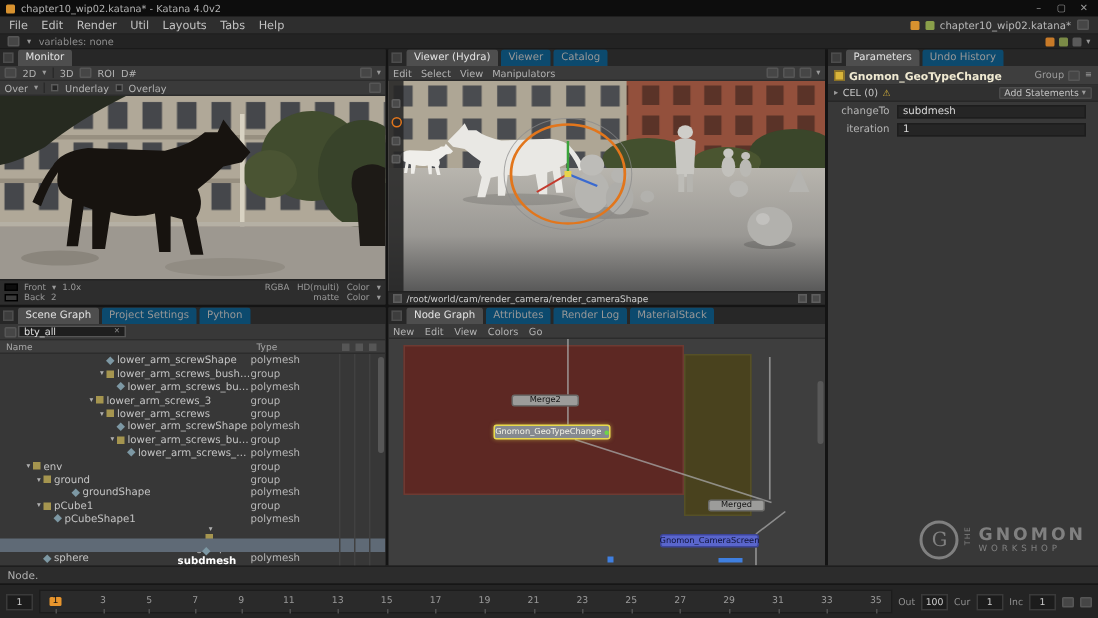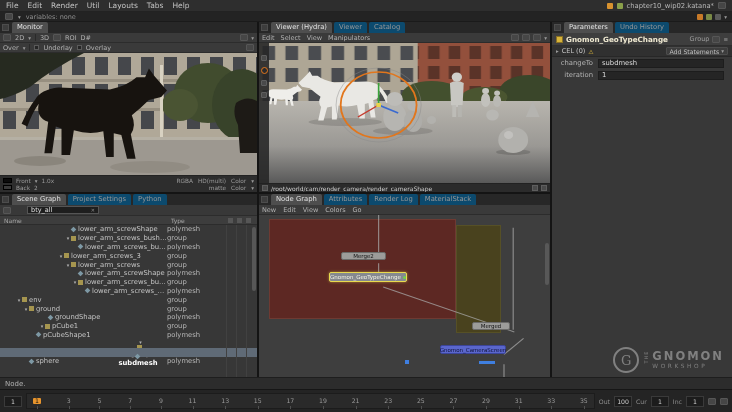--- a/index.html
+++ b/index.html
@@ -44,21 +44,21 @@
 .mf-right{margin-left:auto;display:flex;gap:5px;align-items:center}
 
 .viewport{flex:1;position:relative;background:#555;min-height:0}
 .vstrip{position:absolute;left:0;top:0;bottom:0;width:10px;background:rgba(38,38,38,.88);display:flex;flex-direction:column;align-items:center;gap:6px;padding-top:12px;z-index:2}
 .vtool{width:6px;height:6px;background:#4a4a4a;border:1px solid #5e5e5e;border-radius:1px}
 .vtool.on{background:none;border:1.5px solid #e2761c;border-radius:50%;width:7px;height:7px}
 .campath{height:9px;flex:0 0 9px;background:#2b2b2b;border-top:1px solid #222;display:flex;align-items:center;gap:3px;padding:0 3px;font-size:6px;color:#cfcfcf;white-space:nowrap}
 .cp-icon{width:6px;height:6px;background:#4a4a4a;border:1px solid #5e5e5e;flex:0 0 auto}
 .cp-right{margin-left:auto;display:flex;gap:3px}
 
-.sg-search{height:11px;flex:0 0 11px;background:#383838;display:flex;align-items:center;gap:16px;padding:0 3px;border-bottom:1px solid #2c2c2c}
+.sg-search{height:11px;flex:0 0 11px;background:#383838;display:flex;align-items:center;gap:1px;padding:0 3px;border-bottom:1px solid #2c2c2c}
 .sg-box{width:72px;height:8px;background:#1e1e1e;border:1px solid #555;font-size:6.5px;color:#e0e0e0;display:flex;align-items:center;padding:0 3px;gap:3px}
 .sg-box .x{margin-left:auto;color:#888;font-size:5px}
 .sg-header{height:9px;flex:0 0 9px;background:#3d3d3d;border-bottom:1px solid #2c2c2c;position:relative;font-size:6px;color:#a8a8a8}
 .sg-header .hname{position:absolute;left:4px;top:1px}
 .sg-header .htype{position:absolute;left:171px;top:1px}
 .hicn{width:5px;height:5px;background:#565656;position:absolute;top:2px}
 .sg-tree{flex:1;background:#373737;position:relative;font-size:6.8px;overflow:hidden;min-height:0}
 .sg-lines{position:absolute;top:0;bottom:0;width:1px;background:#414141;z-index:1}
 .sg-scroll{position:absolute;right:1px;top:2px;width:4px;height:64px;background:#575757;border-radius:2px;z-index:2}
 .sg-row{height:8.8px;display:flex;align-items:center;position:relative;color:#c4c4c4;white-space:nowrap;padding-right:4px}
@@ -109,20 +109,27 @@
 .tick{position:relative;min-width:6px;text-align:center;line-height:1;color:#9a9a9a}
 .tick::after{content:"";position:absolute;left:50%;bottom:-5px;width:1px;height:3px;background:#505050}
 .tick.current{background:#e8952d;color:#131313;border-radius:1px;padding:0 2px}
 .tl-label{color:#8e8e8e}
 </style>
 </head>
 <body>
 
 <div class="app">
 
+  <div class="titlebar">
+    <span class="appicon"></span>
+    <span class="tb-title">chapter10_wip02.katana* - Katana 4.0v2</span>
+    <span class="winbtn">–</span>
+    <span class="winbtn">▢</span>
+    <span class="winbtn">✕</span>
+  </div>
 
   <div class="menubar">
     <div class="menu-items">
 
     <span class="menu-item"><span>File</span></span>
         <span class="menu-item"><span>Edit</span></span>
         <span class="menu-item"><span>Render</span></span>
         <span class="menu-item"><span>Util</span></span>
         <span class="menu-item"><span>Layouts</span></span>
         <span class="menu-item"><span>Tabs</span></span>
@@ -332,21 +339,21 @@
               <span class="sg-type">group</span>
             </div>
 
             <div class="sg-row icon-mesh" style="padding-left: 42px;">
               <span class="expander"></span>
               <span class="type-icon"></span>
               <span class="sg-name">groundShape</span>
               <span class="sg-type">polymesh</span>
             </div>
 
-            <div class="sg-row icon-group" style="padding-left: 39px;">
+            <div class="sg-row icon-group" style="padding-left: 23px;">
               <span class="expander"></span>
               <span class="type-icon"></span>
               <span class="sg-name">pCube1</span>
               <span class="sg-type">group</span>
             </div>
 
             <div class="sg-row icon-mesh" style="padding-left: 30px;">
               <span class="expander"></span>
               <span class="type-icon"></span>
               <span class="sg-name">pCubeShape1</span>

